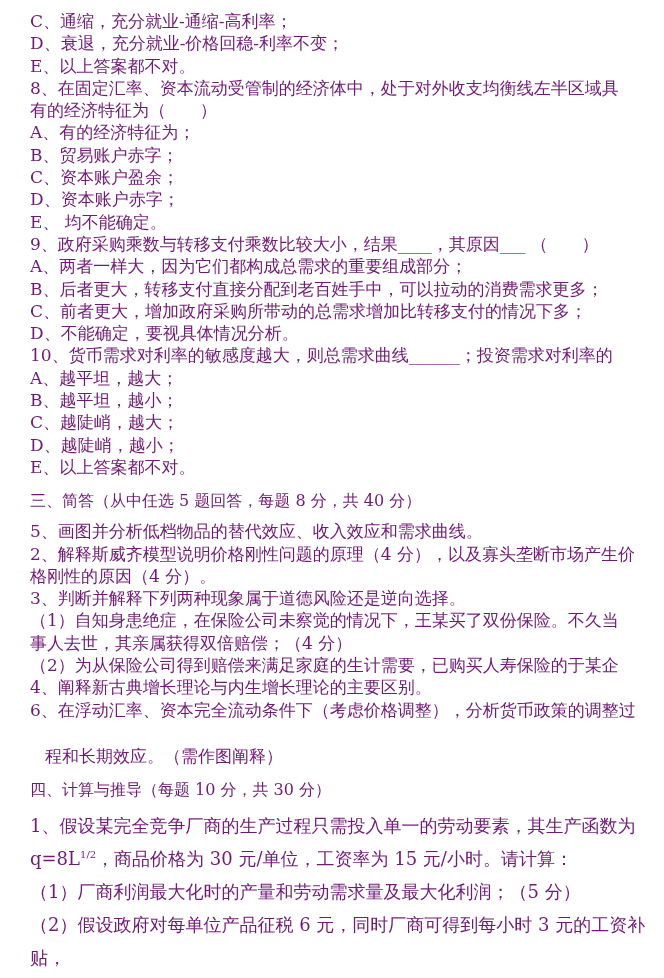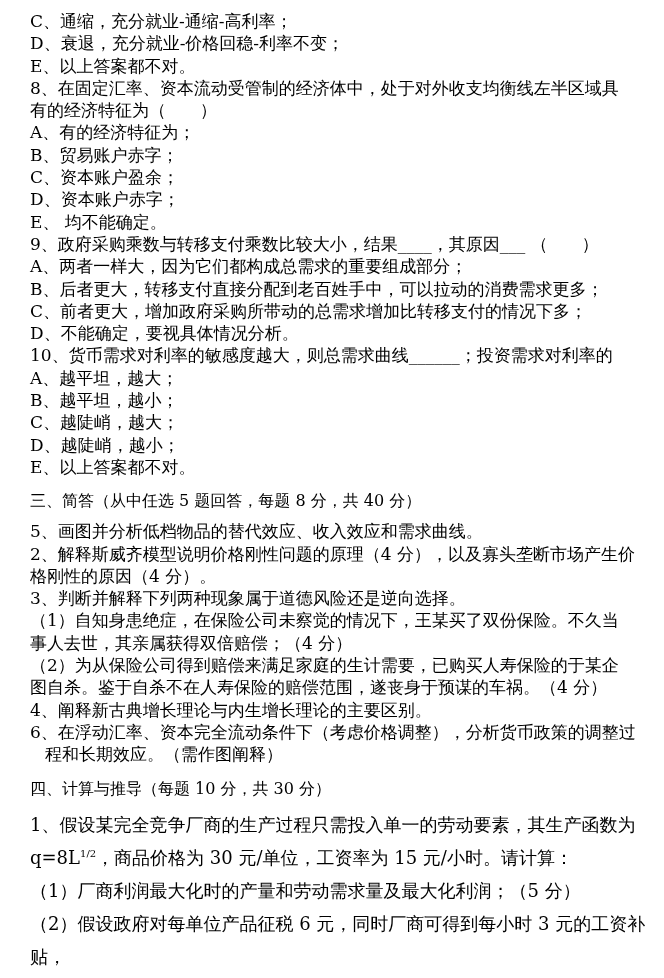--- a/index.html
+++ b/index.html
@@ -5,36 +5,37 @@
   html, body { margin: 0; padding: 0; }
   body {
     width: 664px; height: 978px;
     background: #ffffff;
     overflow: hidden;
   }
   .page {
     box-sizing: border-box;
     width: 664px; height: 978px;
     background: #ffffff;
-    color: #000000;
+    color: #701a75;
     font-family: "DejaVu Serif", "Liberation Serif", serif;
   }
   .doc {
     padding: 10px 16px 0 30px;
   }
   .line {
     white-space: pre-wrap;
     word-break: break-all;
   }
   .body {
     font-size: 17px;
     line-height: 22.3px;
   }
   .indent {
     padding-left: 15px;
+    margin-top: 24px;
   }
   .heading {
     font-size: 16px;
     line-height: 26px;
     margin: 10px 0 6px 0;
   }
   .calc {
     font-size: 18px;
     line-height: 33px;
   }
@@ -71,21 +72,20 @@
       <div class="line body">D、越陡峭，越小；</div>
       <div class="line body">E、以上答案都不对。</div>
       <div class="line heading">三、简答（从中任选 5 题回答，每题 8 分，共 40 分）</div>
       <div class="line body">5、画图并分析低档物品的替代效应、收入效应和需求曲线。</div>
       <div class="line body">2、解释斯威齐模型说明价格刚性问题的原理（4 分），以及寡头垄断市场产生价</div>
       <div class="line body">格刚性的原因（4 分）。</div>
       <div class="line body">3、判断并解释下列两种现象属于道德风险还是逆向选择。</div>
       <div class="line body">（1）自知身患绝症，在保险公司未察觉的情况下，王某买了双份保险。不久当</div>
       <div class="line body">事人去世，其亲属获得双倍赔偿；（4 分）</div>
       <div class="line body">（2）为从保险公司得到赔偿来满足家庭的生计需要，已购买人寿保险的于某企</div>
-      <div class="line body">图自杀。鉴于自杀不在人寿保险的赔偿范围，遂丧身于预谋的车祸。（4 分）</div>
       <div class="line body">4、阐释新古典增长理论与内生增长理论的主要区别。</div>
       <div class="line body">6、在浮动汇率、资本完全流动条件下（考虑价格调整），分析货币政策的调整过</div>
       <div class="line body indent">程和长期效应。（需作图阐释）</div>
       <div class="line heading">四、计算与推导（每题 10 分，共 30 分）</div>
       <div class="line calc">1、假设某完全竞争厂商的生产过程只需投入单一的劳动要素，其生产函数为</div>
       <div class="line calc"><span>q=8L</span><sup>1/2</sup><span>，商品价格为 30 元/单位，工资率为 15 元/小时。请计算：</span></div>
       <div class="line calc">（1）厂商利润最大化时的产量和劳动需求量及最大化利润；（5 分）</div>
       <div class="line calc">（2）假设政府对每单位产品征税 6 元，同时厂商可得到每小时 3 元的工资补贴，</div>
     </div>
 </div>

